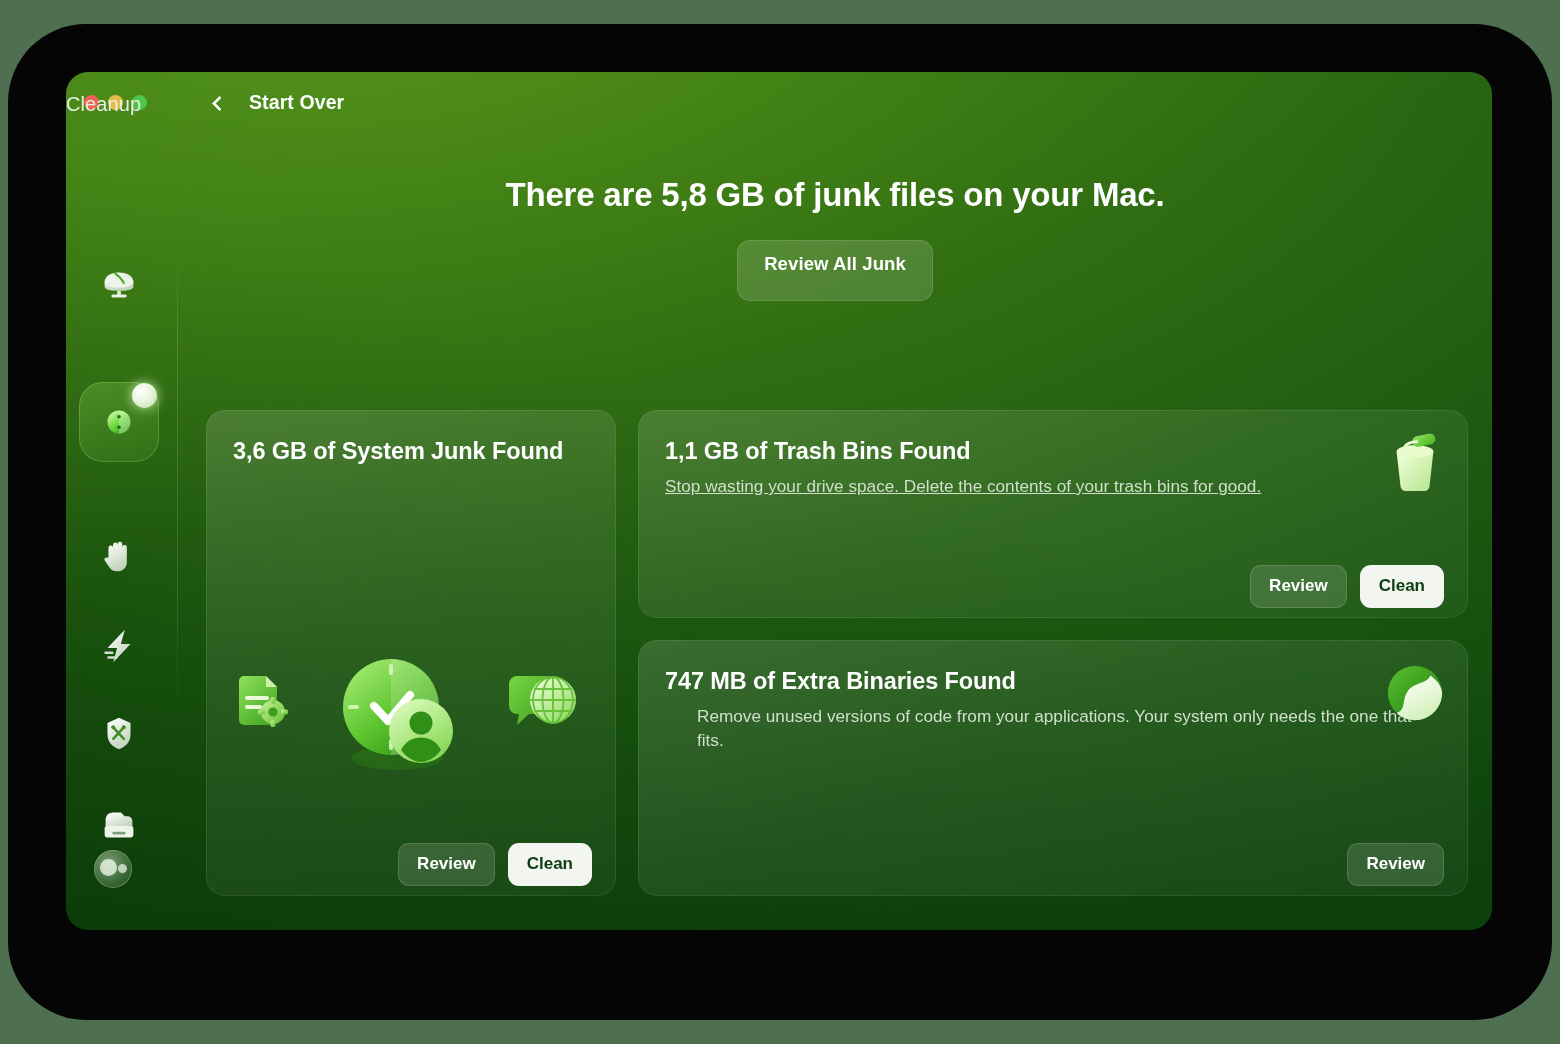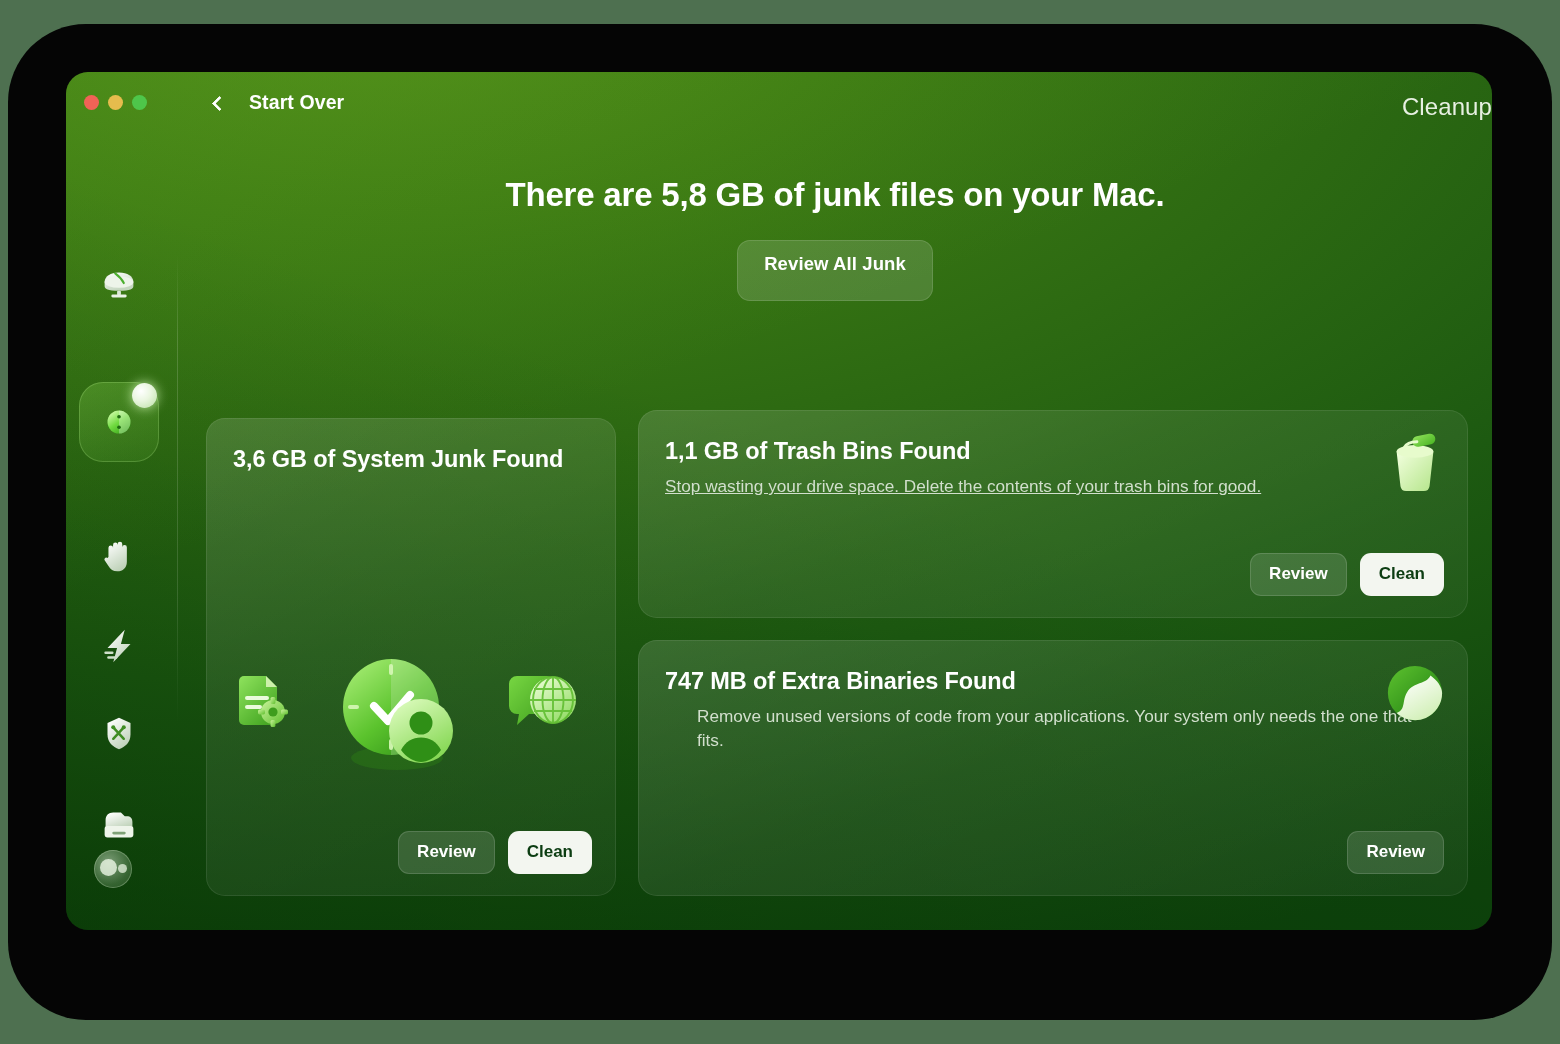--- a/index.html
+++ b/index.html
@@ -91,23 +91,23 @@
     border-bottom: 3.2px solid #fff;
     transform: rotate(45deg);
     border-radius: 1px;
     margin-top: 1px;
   }
 
   .window-title {
     position: absolute;
     left: 0; right: 0;
     top: 21px;
-    text-align: right;
+    text-align: left;
     color: #e7f0e2;
-    font-size: 24px;
+    font-size: 20px;
     font-weight: 400;
     letter-spacing: 0.1px;
   }
 
   
   .sidebar {
     position: absolute;
     left: 0; top: 62px;
     width: 112px;
     height: calc(100% - 62px);
@@ -206,21 +206,21 @@
   .col-right { flex: 1; display: flex; flex-direction: column; gap: 22px; }
 
   .card {
     position: relative;
     border-radius: 19px;
     background: linear-gradient(158deg, rgba(255,255,255,0.135) 0%, rgba(255,255,255,0.075) 44%, rgba(255,255,255,0.045) 100%);
     box-shadow: inset 0 0 0 1px rgba(255,255,255,0.085);
     overflow: hidden;
   }
 
-  .card-system { width: 100%; margin-top: 8px; }
+  .card-system { width: 100%; }
   .card-trash { height: 208px; }
   .card-binaries { flex: 1; }
 
   .card-title {
     position: absolute;
     left: 27px;
     top: 28px;
     color: #ffffff;
     font-size: 23.5px;
     font-weight: 700;
@@ -235,21 +235,21 @@
     line-height: 1.42;
     font-weight: 400;
   }
   .card-system .card-desc { width: 316px; }
   .card-trash .card-desc { width: 730px; text-decoration: underline; }
   .card-binaries .card-desc { width: 730px; margin-left: 32px; }
 
   .card-actions {
     position: absolute;
     right: 24px;
-    bottom: 22px;
+    bottom: 10px;
     display: flex;
     gap: 13px;
     align-items: center;
   }
   .btn {
     border-radius: 11px;
     font-size: 17px;
     font-weight: 700;
     padding: 11px 19px 12px;
     cursor: pointer;

